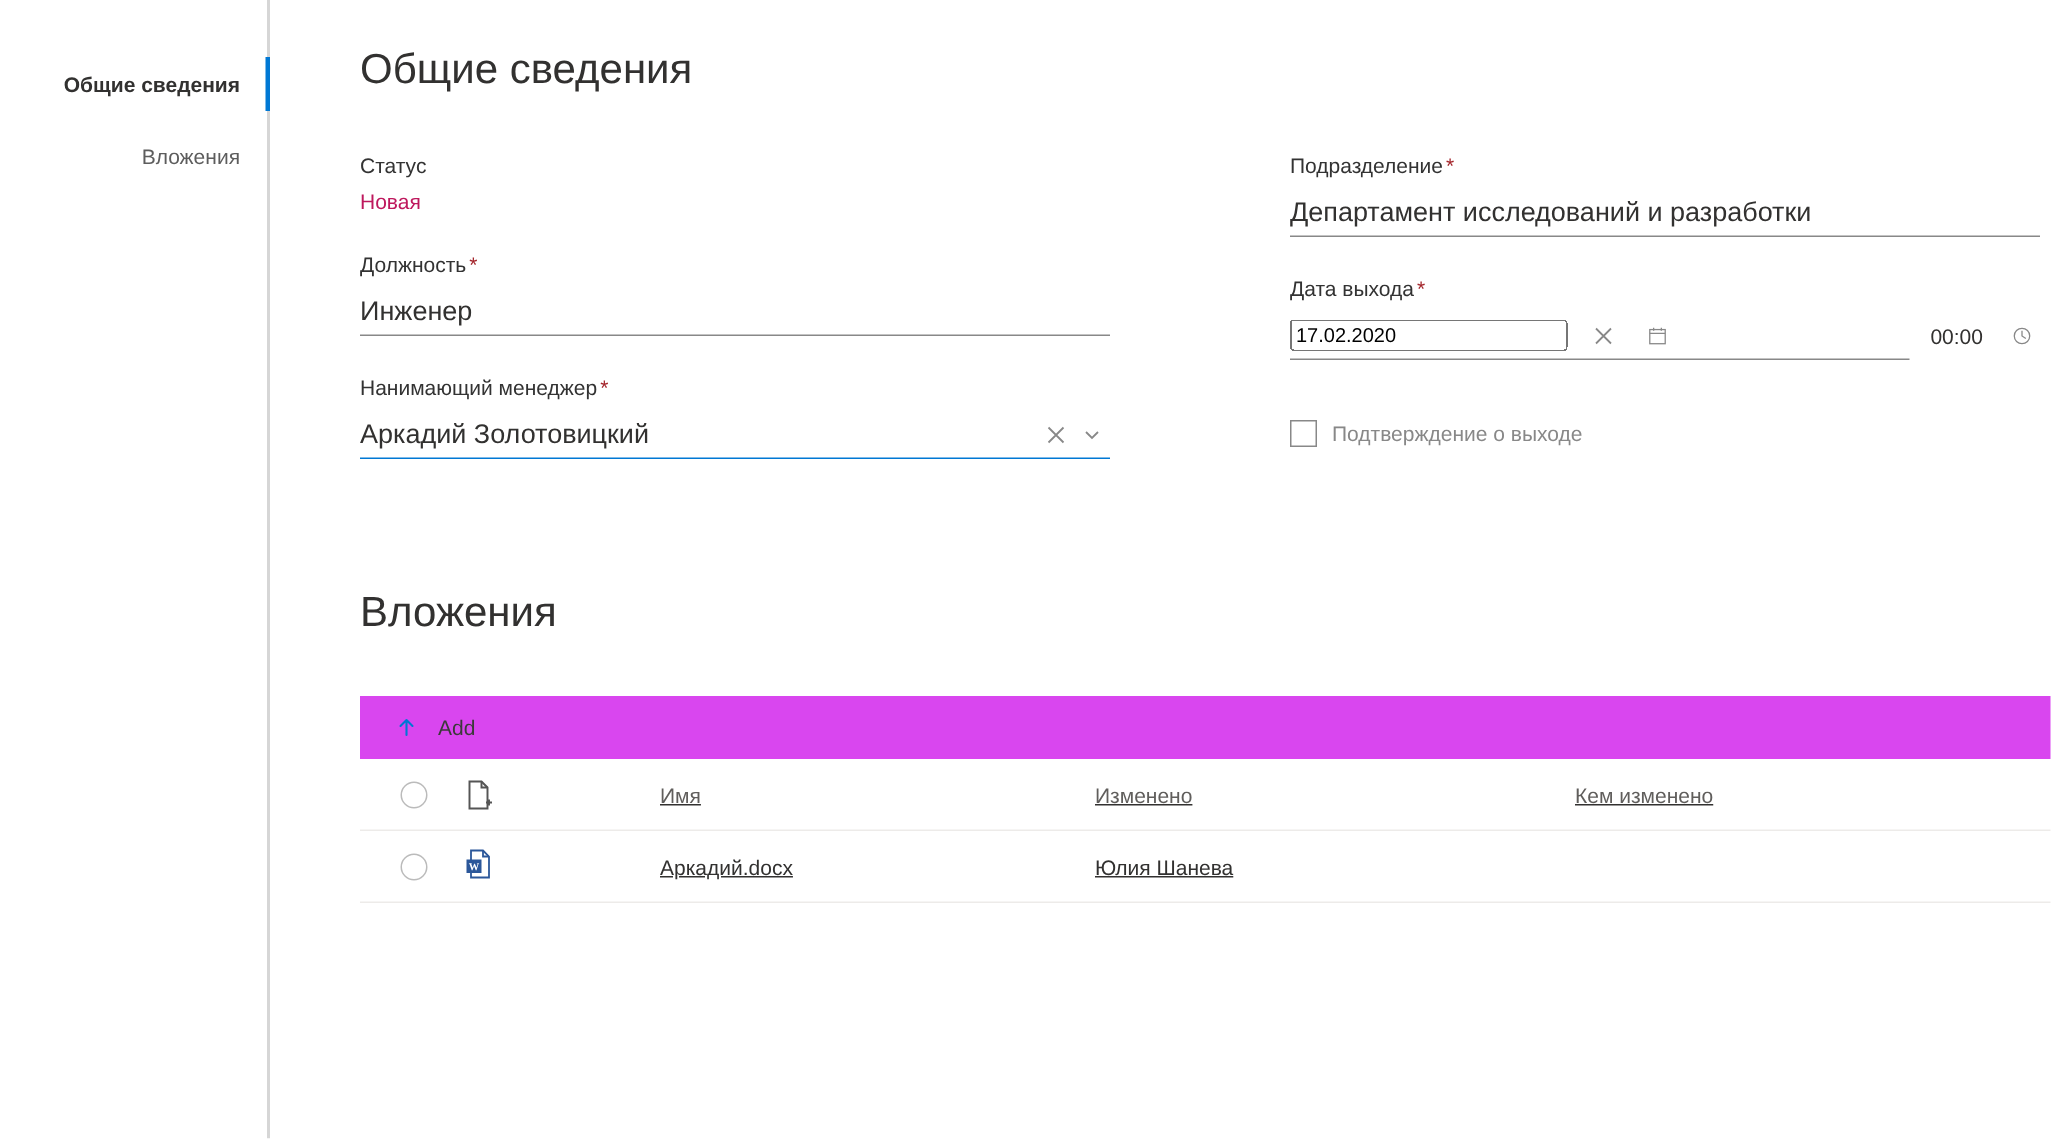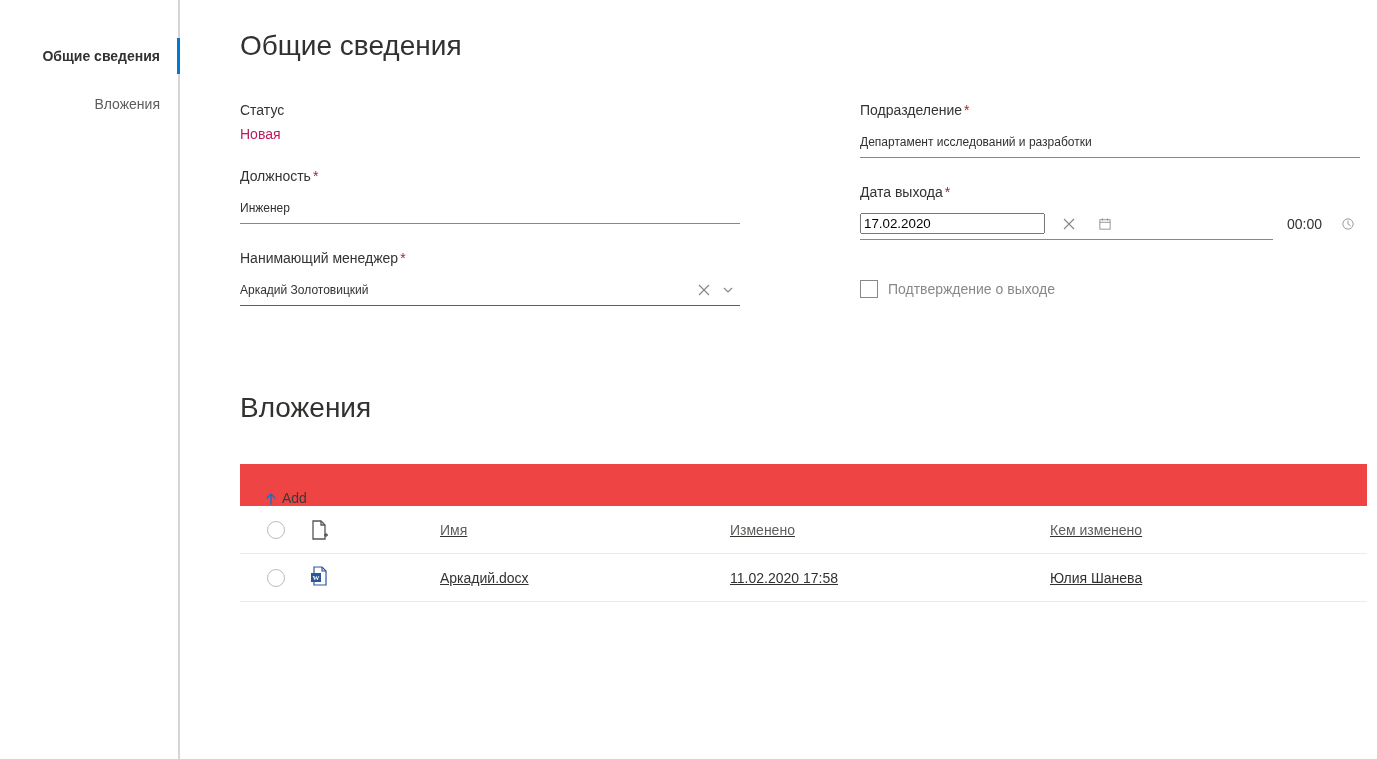--- a/index.html
+++ b/index.html
@@ -79,21 +79,21 @@
     align-items: center;
     height: 32px;
   }
   .field-input-wrap.accent {
     border-bottom: 1px solid #0078d4;
   }
   .field-input-wrap input {
     border: none;
     outline: none;
     flex: 1;
-    font-size: 12px;
+    font-size: 18px;
     color: #323130;
     padding: 4px 0;
     background: transparent;
     font-family: inherit;
   }
   .inp-icon {
     width: 24px;
     color: #888;
     display: inline-flex;
     align-items: center;
@@ -124,26 +124,26 @@
   .checkbox {
     width: 18px; height: 18px;
     border: 1px solid #888;
     background: #fff;
     cursor: pointer;
   }
   .checkbox-label { color: #888; }
   
   .attachments-section { margin-top: 60px; }
   .att-toolbar {
-    background: #ef4444;
+    background: #d946ef;
     height: 42px;
     display: flex;
-    align-items: flex-end;
+    align-items: center;
     padding: 0 24px;
-    gap: 4px;
+    gap: 14px;
     cursor: pointer;
     color: #3b3a39;
   }
   .att-toolbar .icon { color: #0078d4; display:inline-flex; }
   .att-toolbar .icon svg { width:14px; height:14px; }
   .att-table { width: 100%; text-decoration: underline; }
   .att-row {
     display: flex;
     align-items: center;
     height: 48px;
@@ -313,20 +313,19 @@
             <span class="word-icon">
               <svg viewBox="0 0 18 20">
                   <path d="M4 1 L12 1 L16 5 L16 19 L4 19 Z" stroke="#2b579a" fill="none" stroke-width="1.2"></path>
                   <path d="M12 1 L12 5 L16 5" stroke="#2b579a" fill="none" stroke-width="1.2"></path>
                   <rect x="1" y="7" width="10" height="9" fill="#2b579a"></rect>
                   <text x="6" y="14.2" font-size="7" fill="#fff" text-anchor="middle" font-family="Segoe UI" font-weight="600">W</text>
                 </svg>
             </span>
           </div>
           <div class="col-name">Аркадий.docx</div>
-          <div class="col-mod">11.02.2020 17:58</div>
           <div class="col-by">Юлия Шанева</div>
         </div>
       </div>
     </div>
 
   </main>
 </div>
 
 </body></html>

